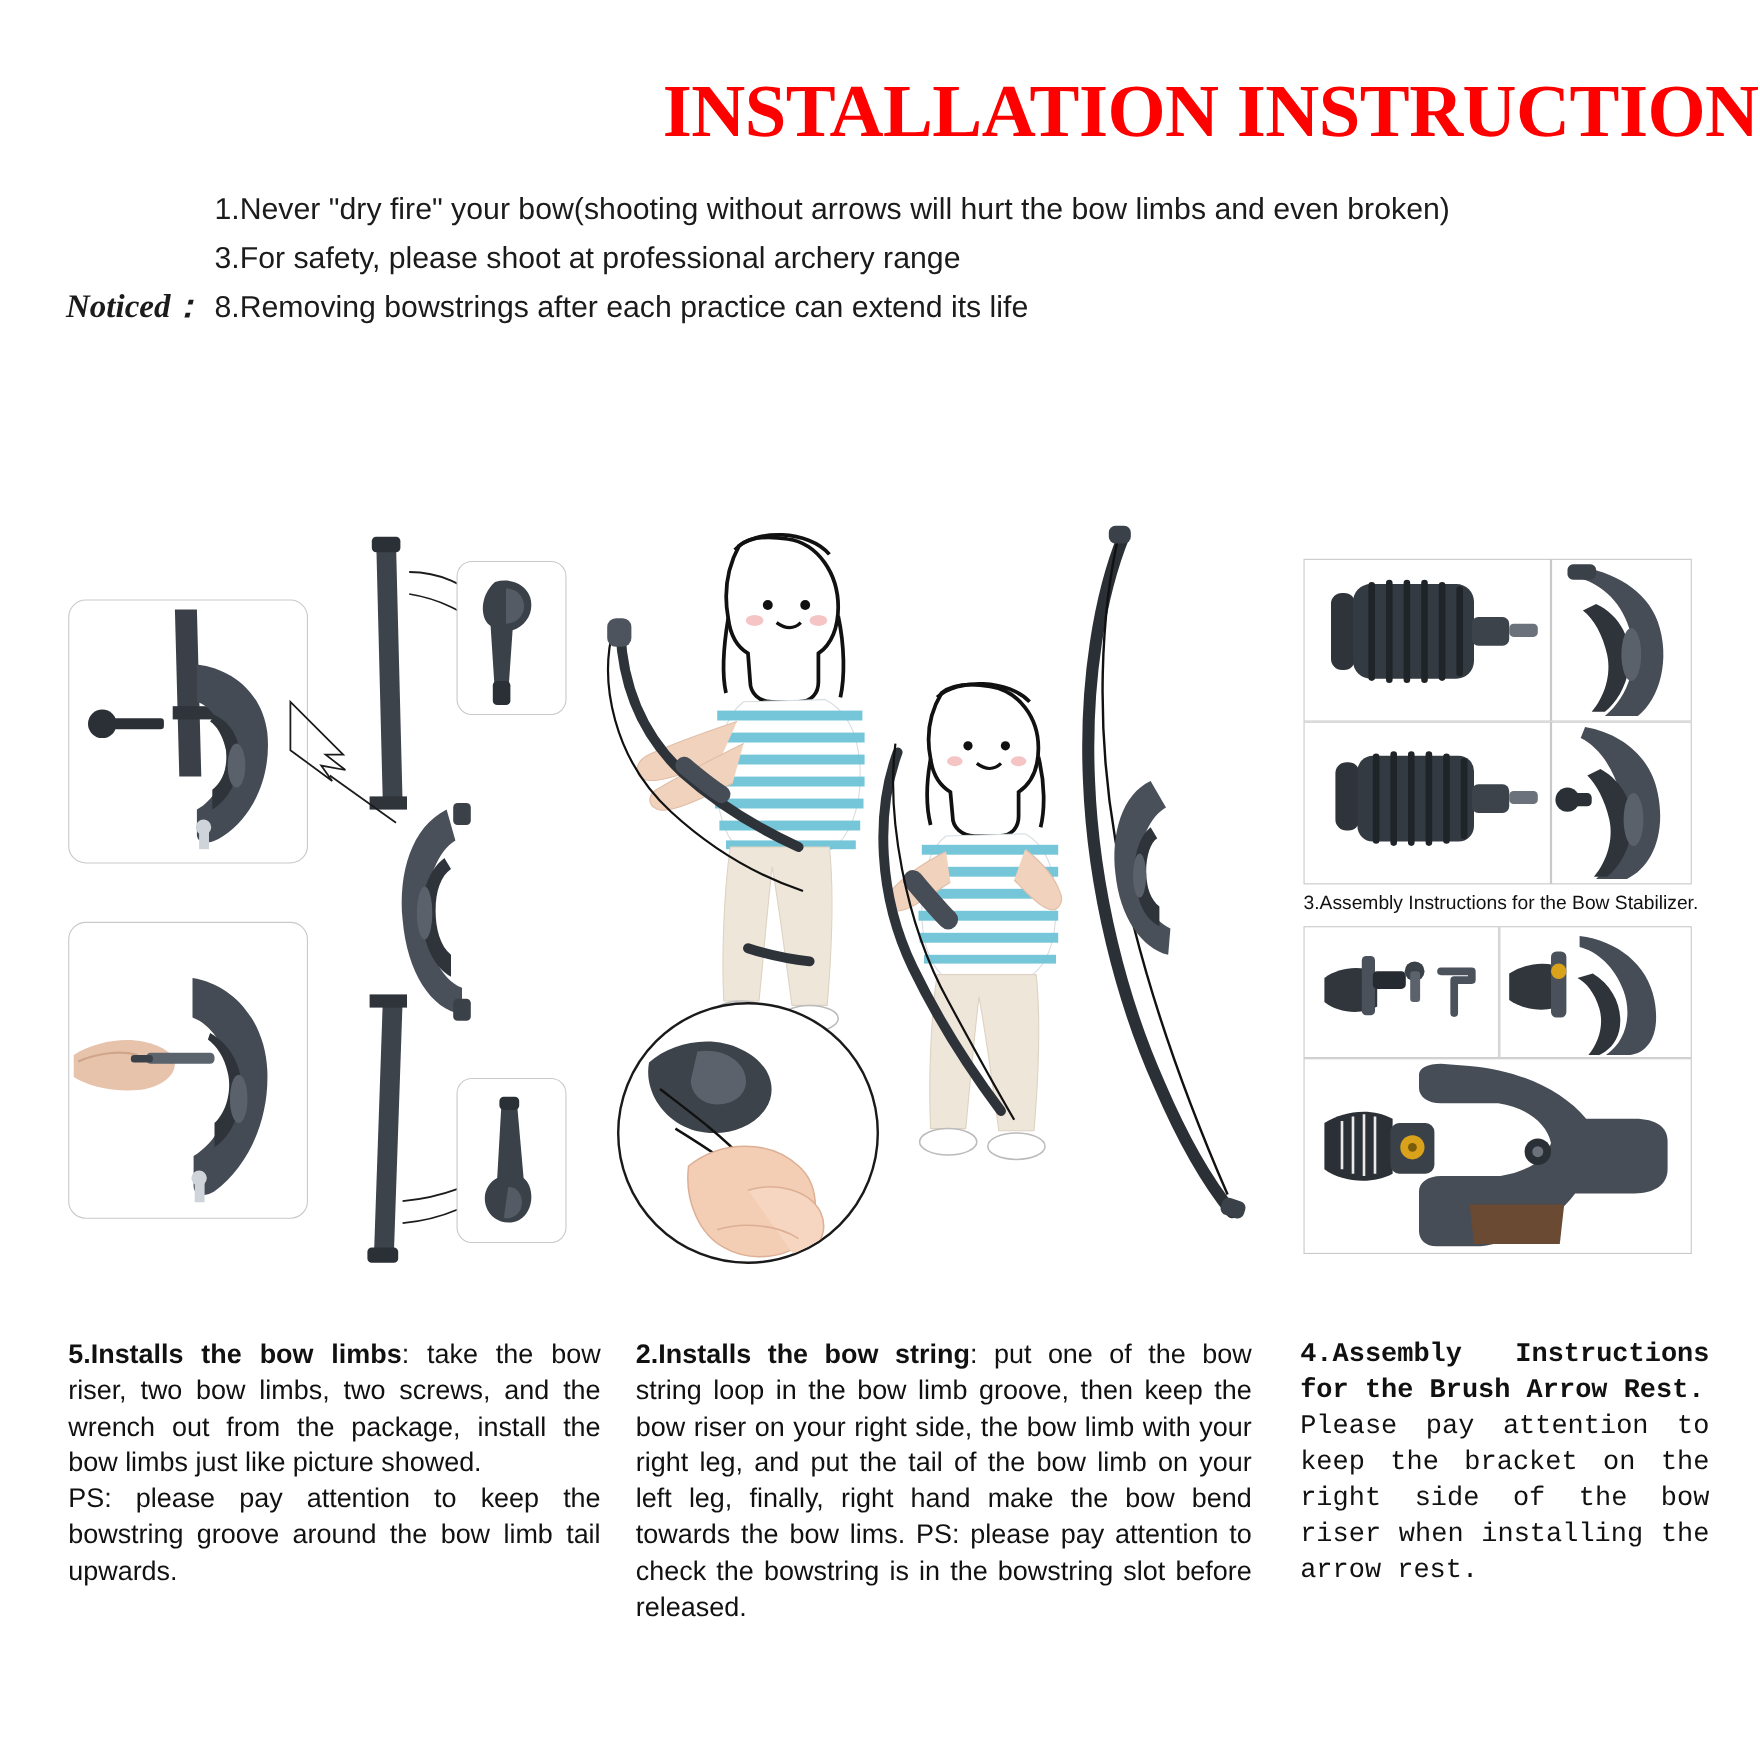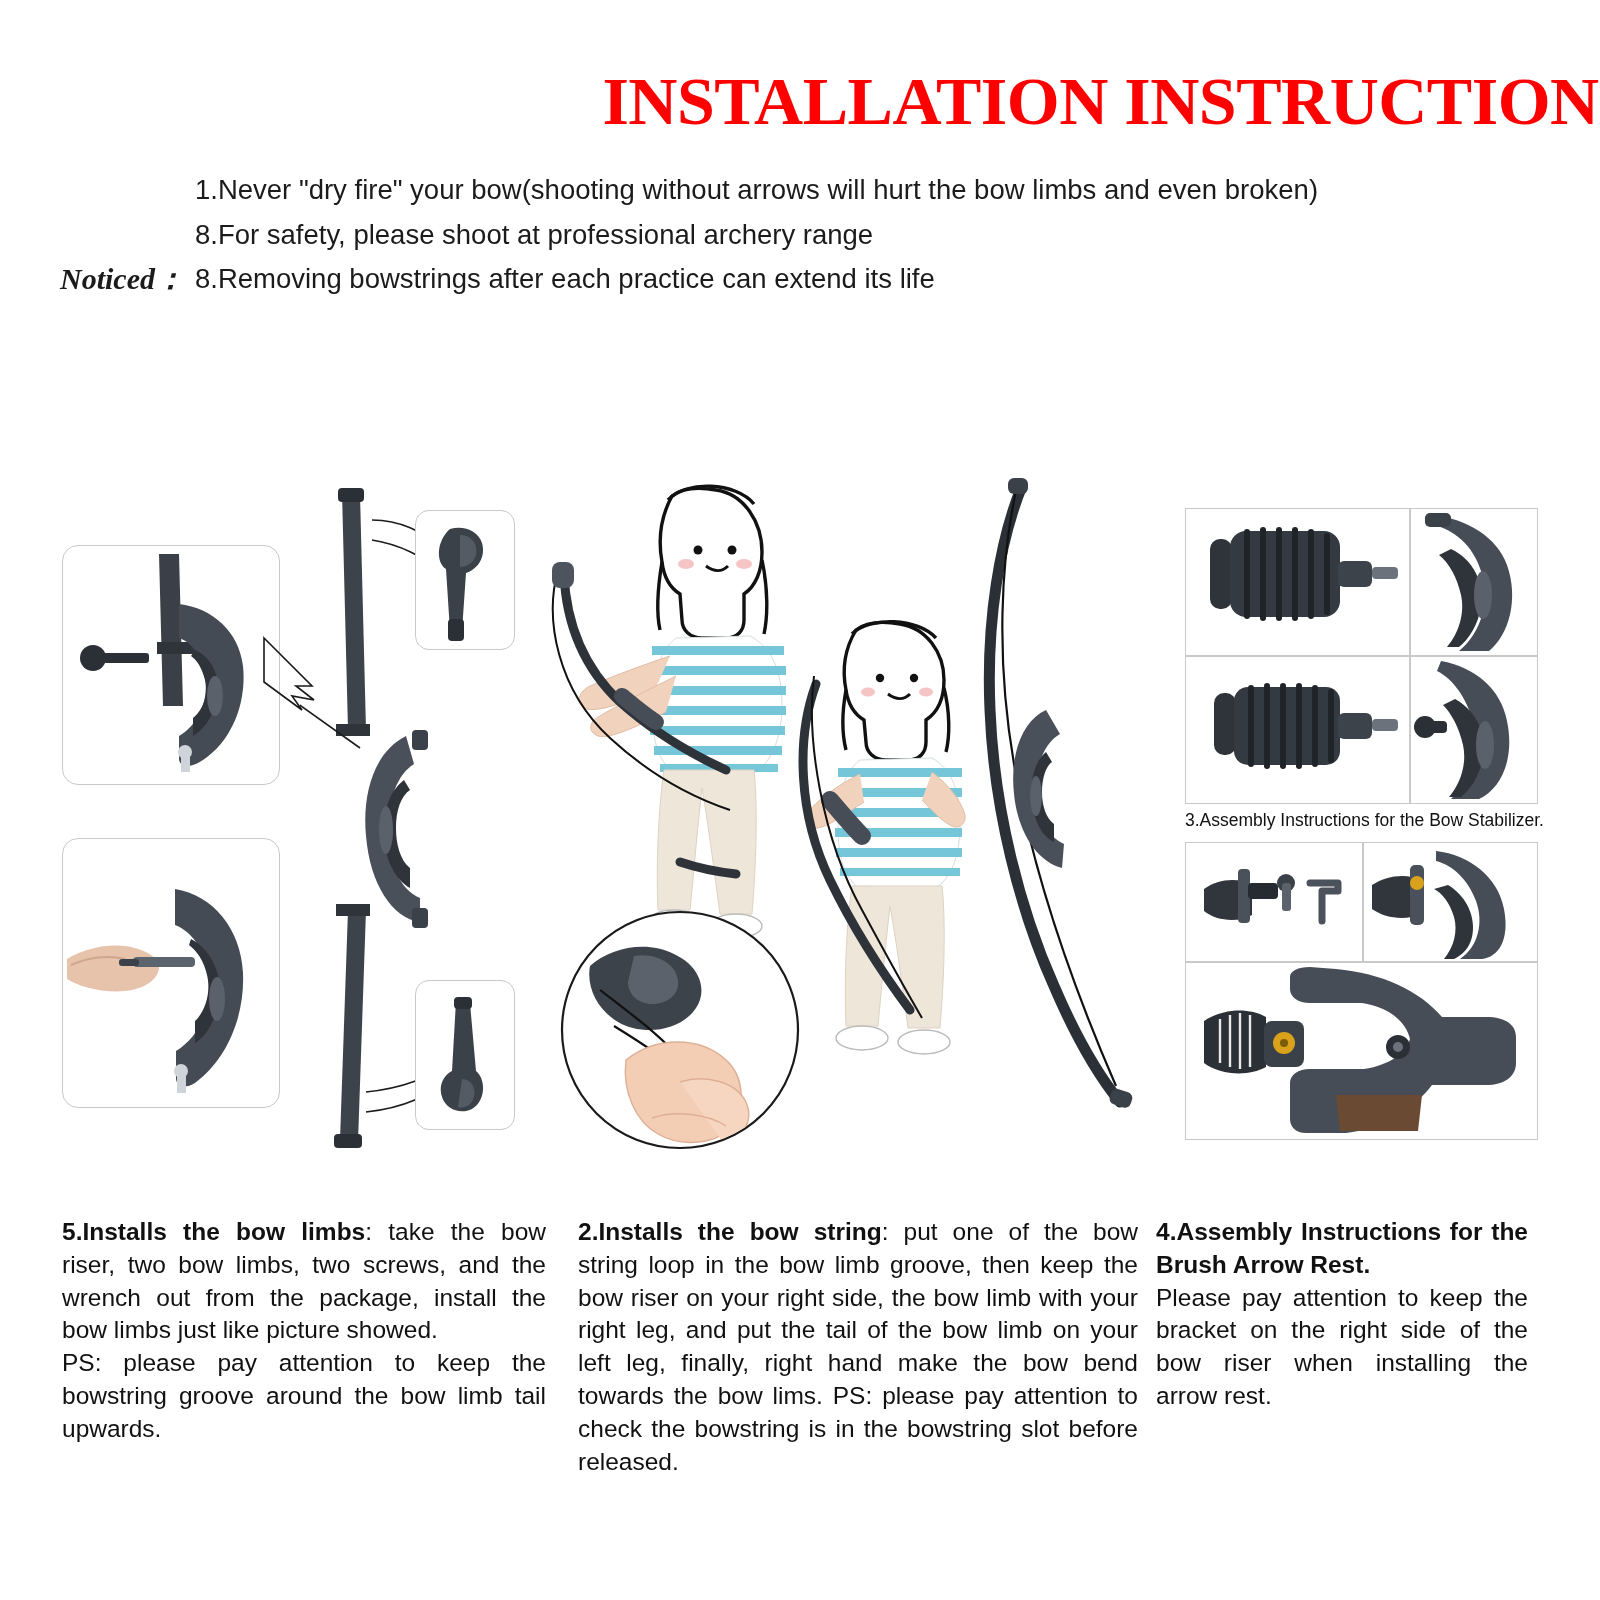--- a/index.html
+++ b/index.html
@@ -105,40 +105,40 @@
     position: absolute;
     font-size: 24.5px;
     line-height: 1.34;
     color: #111;
     text-align: justify;
     text-justify: inter-word;
   }
   .col .b { font-weight: bold; }
   .c1 { left: 62px; width: 484px; }
   .c2 { left: 578px; width: 560px; }
-  .c3 { left: 1156px; width: 372px; }
+  .c3 { left: 1182px; width: 372px; font-family: Liberation Mono, monospace; }
   .col p { margin: 0 0 0 0; }
   .col p + p { margin-top: 0px; }
 
   
   svg { display: block; }
 </style>
 </head>
 <body>
 
 <div class="page">
 
   <div class="title">INSTALLATION INSTRUCTIONS</div>
 
   <div class="noticed-wrap">
     <div class="noticed-row">
       <div class="noticed-label">Noticed：</div>
       <ul class="noticed-list">
         <li>1.Never "dry fire" your bow(shooting without arrows will hurt the bow limbs and even broken)</li>
-        <li>8.For safety, please shoot at professional archery range</li>
+        <li>3.For safety, please shoot at professional archery range</li>
         <li>8.Removing bowstrings after each practice can extend its life</li>
       </ul>
     </div>
   </div>
 
   <div class="figures">
 
     <div class="fbox col1-box-a">
       <svg width="216" height="238" viewBox="0 0 216 238">
 

